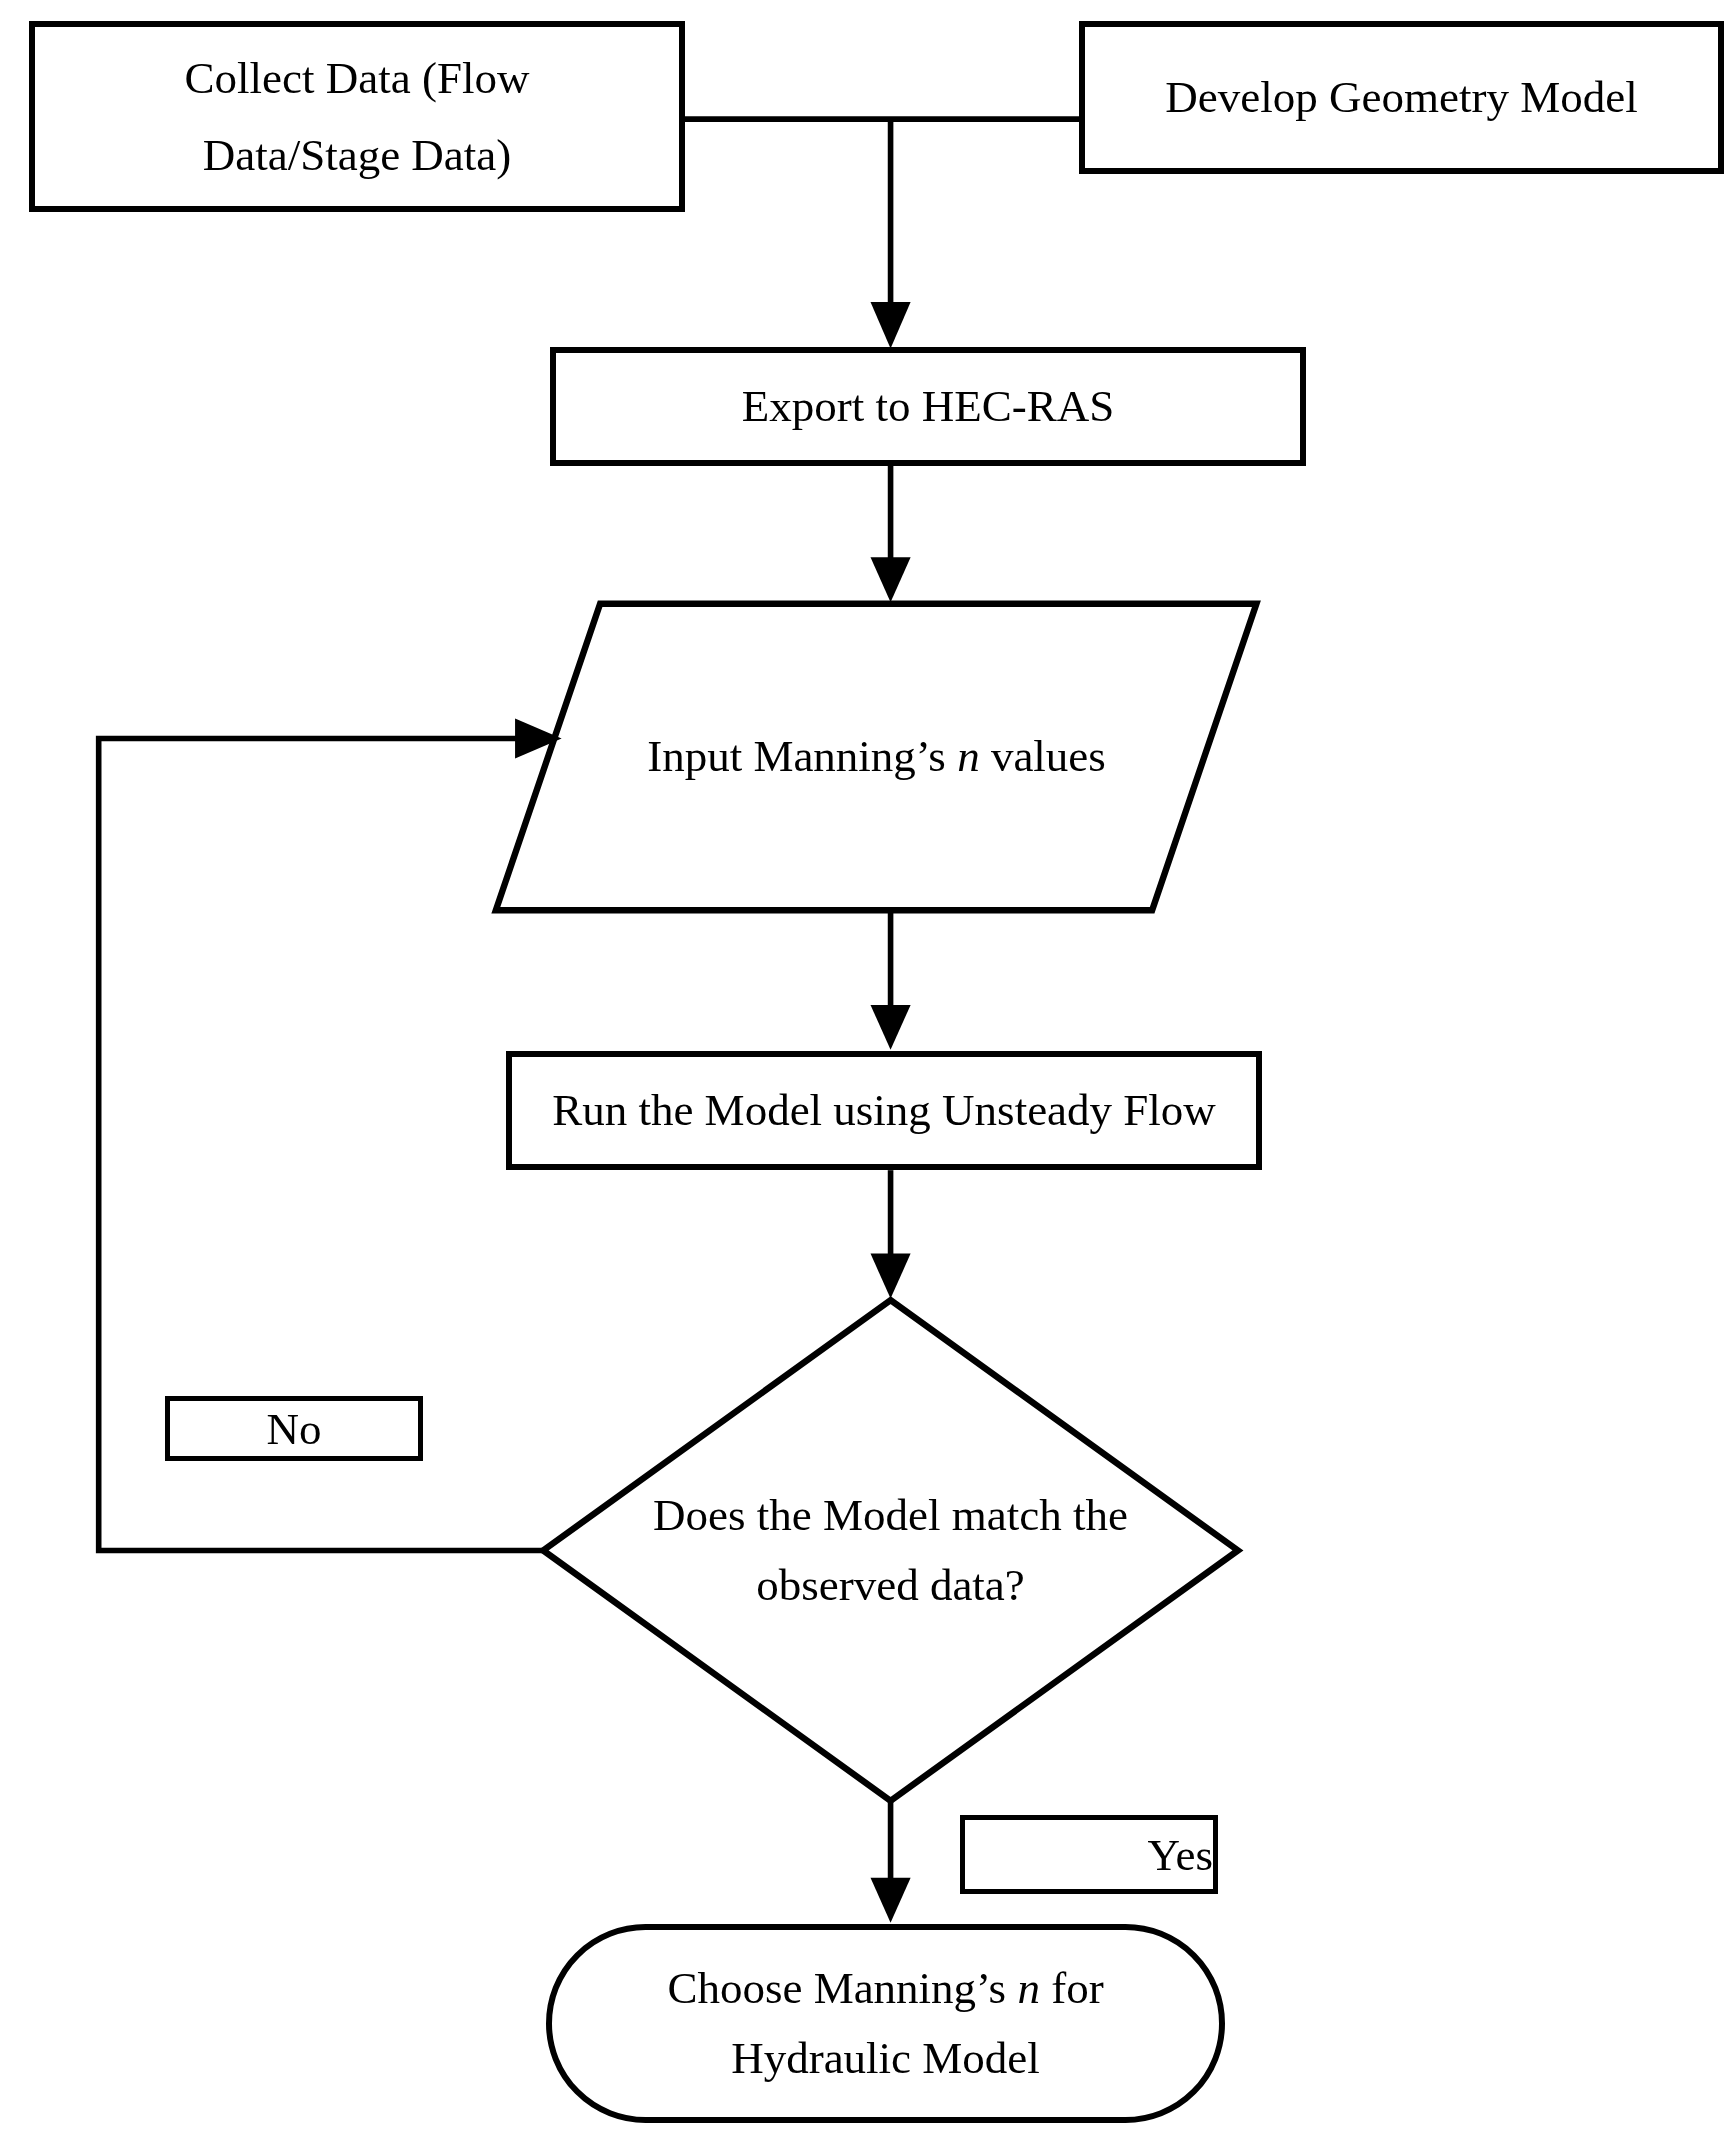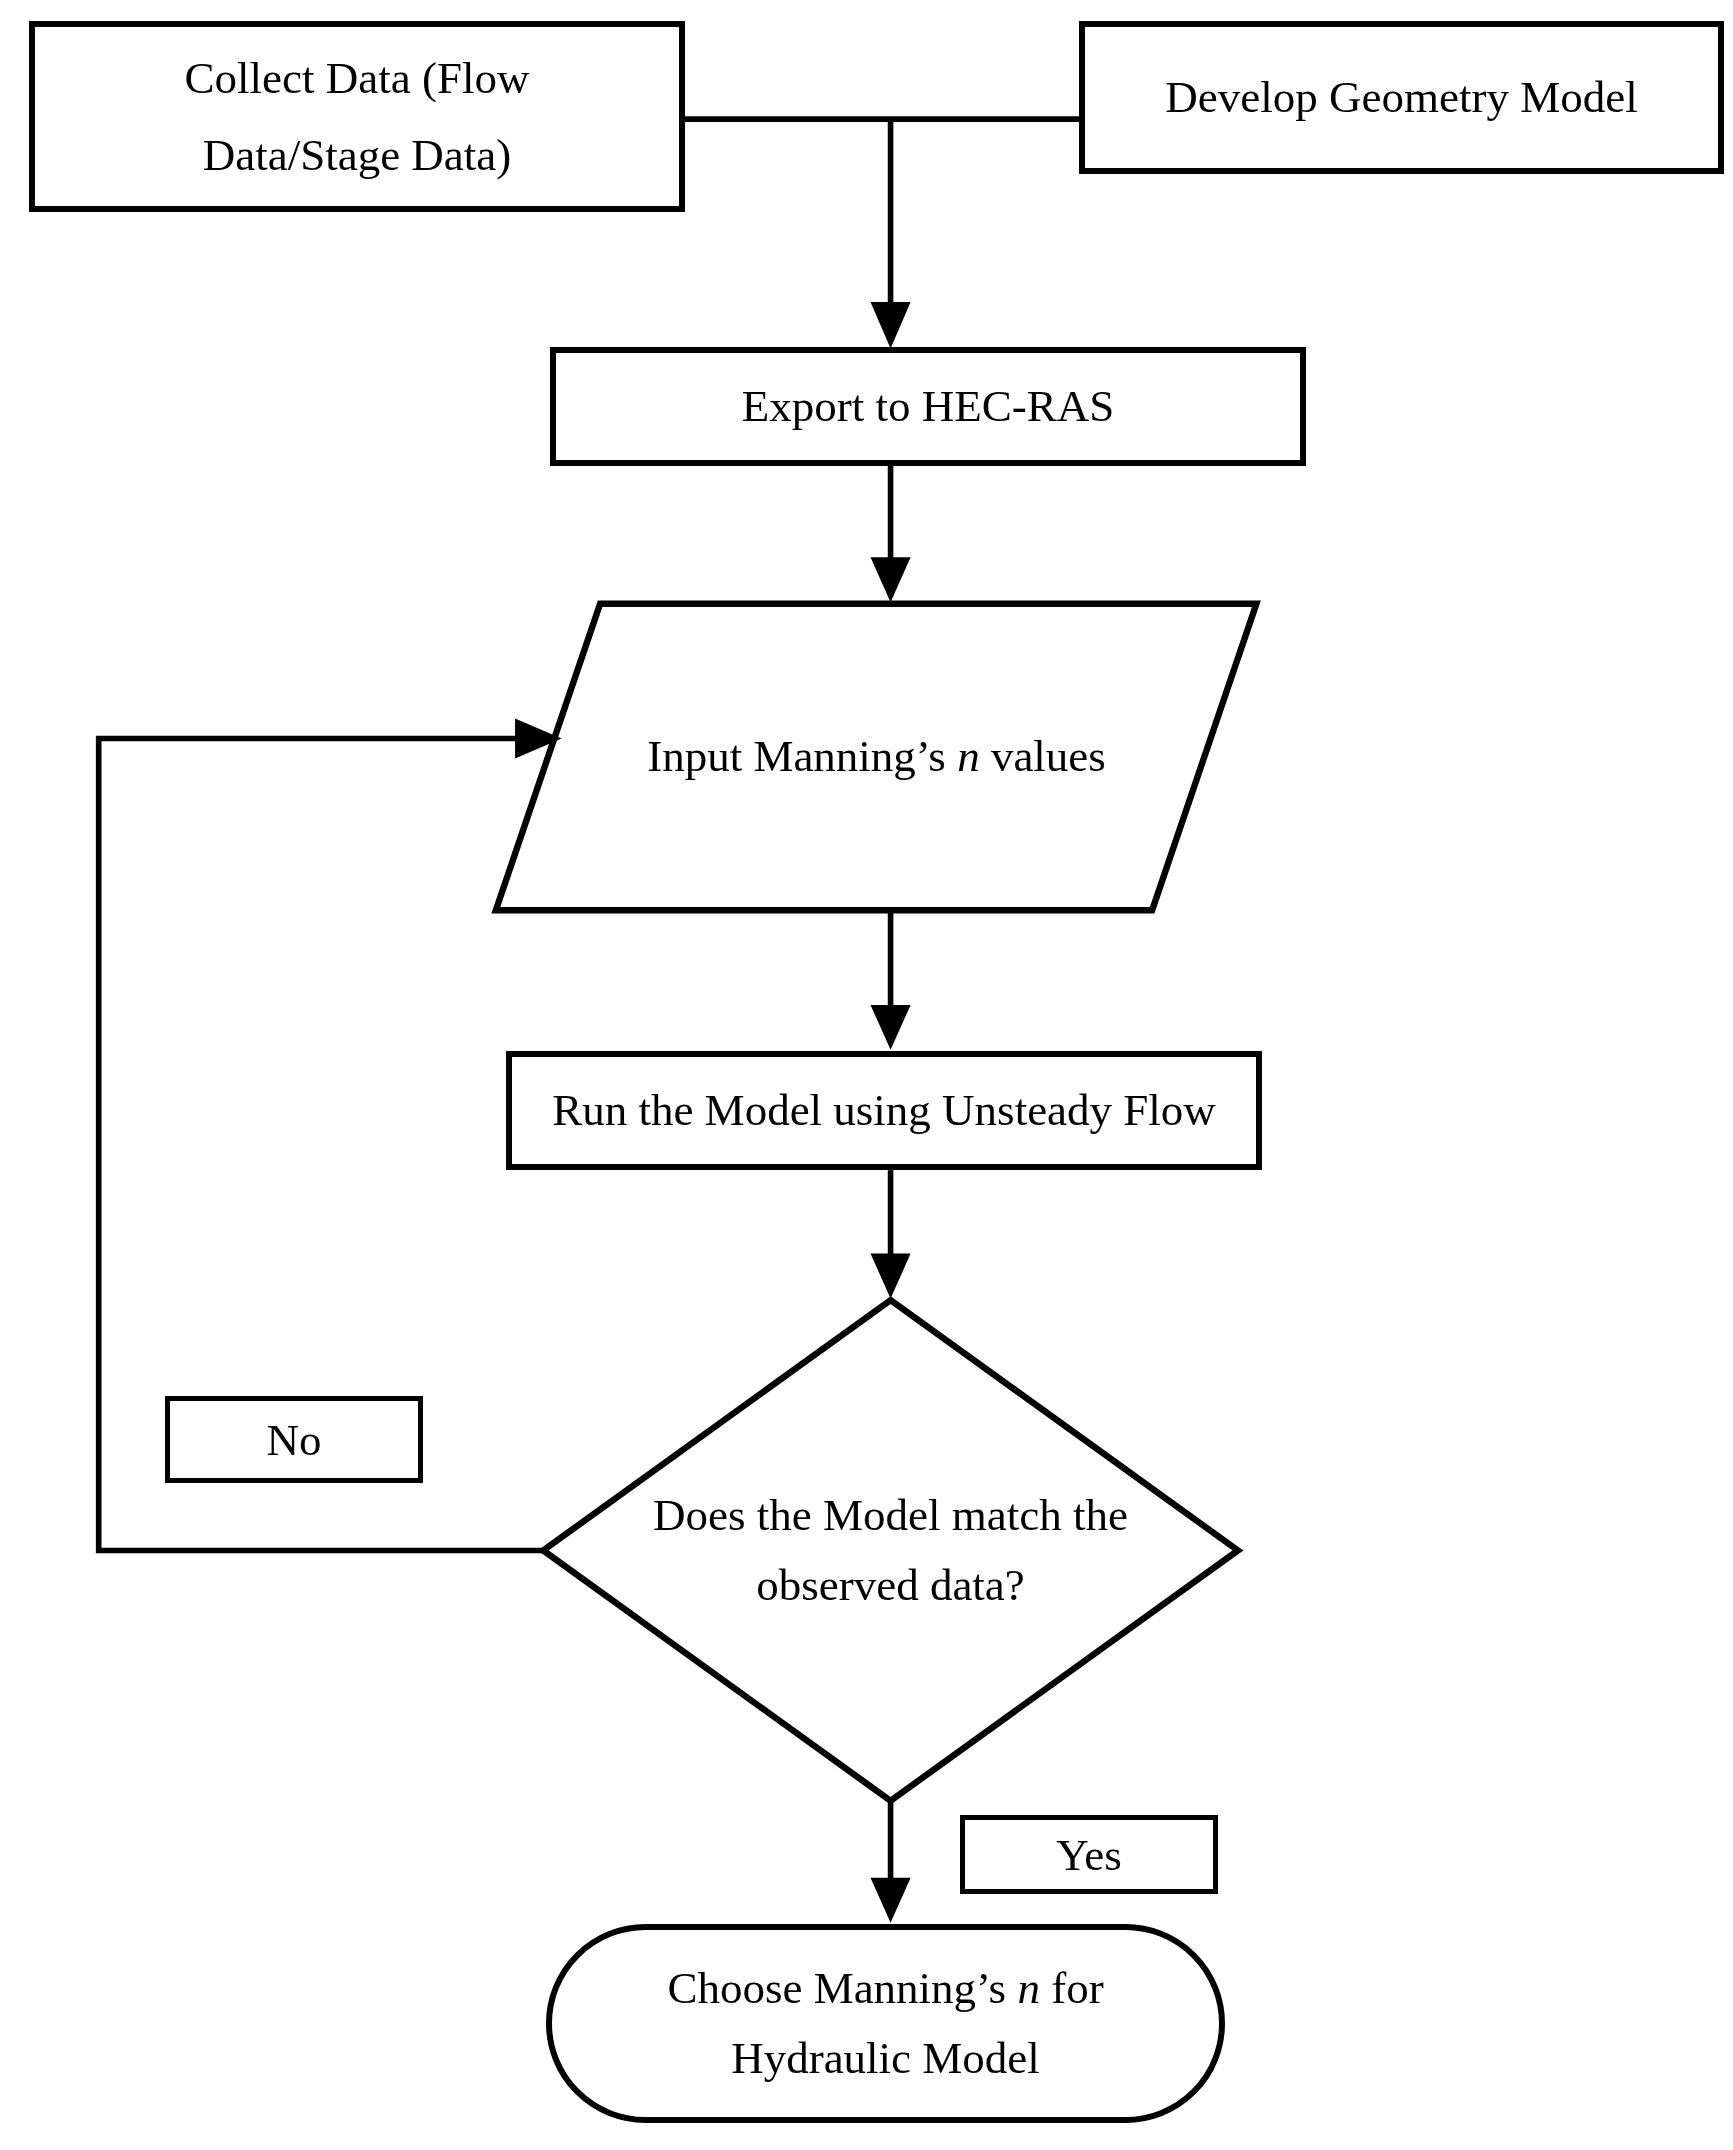--- a/index.html
+++ b/index.html
@@ -78,25 +78,25 @@
 
   <div class="node rect" style="left:506px;top:1051px;width:756px;height:119px;">
     <span>Run the Model using Unsteady Flow</span>
   </div>
 
   <div class="node overlay" style="left:543px;top:1300px;width:695px;height:501px;">
     <span class="tline">Does the Model match the</span>
     <span class="tline">observed data?</span>
   </div>
 
-  <div class="node label-box" style="left:165px;top:1396px;width:258px;height:87px;">
+  <div class="node label-box" style="left:165px;top:1396px;width:258px;height:65px;">
     <span>No</span>
   </div>
 
-  <div class="node label-box" style="left:960px;top:1815px;width:258px;height:79px;">
+  <div class="node label-box" style="left:960px;top:1815px;width:258px;height:79px;align-items:flex-end;">
     <span>Yes</span>
   </div>
 
   <div class="node terminator" style="left:546px;top:1924px;width:679px;height:199px;">
     <span class="tline"><span>Choose Manning’s </span><span class="v">n</span><span> for</span></span>
     <span class="tline">Hydraulic Model</span>
   </div>
 
 </div>
 

